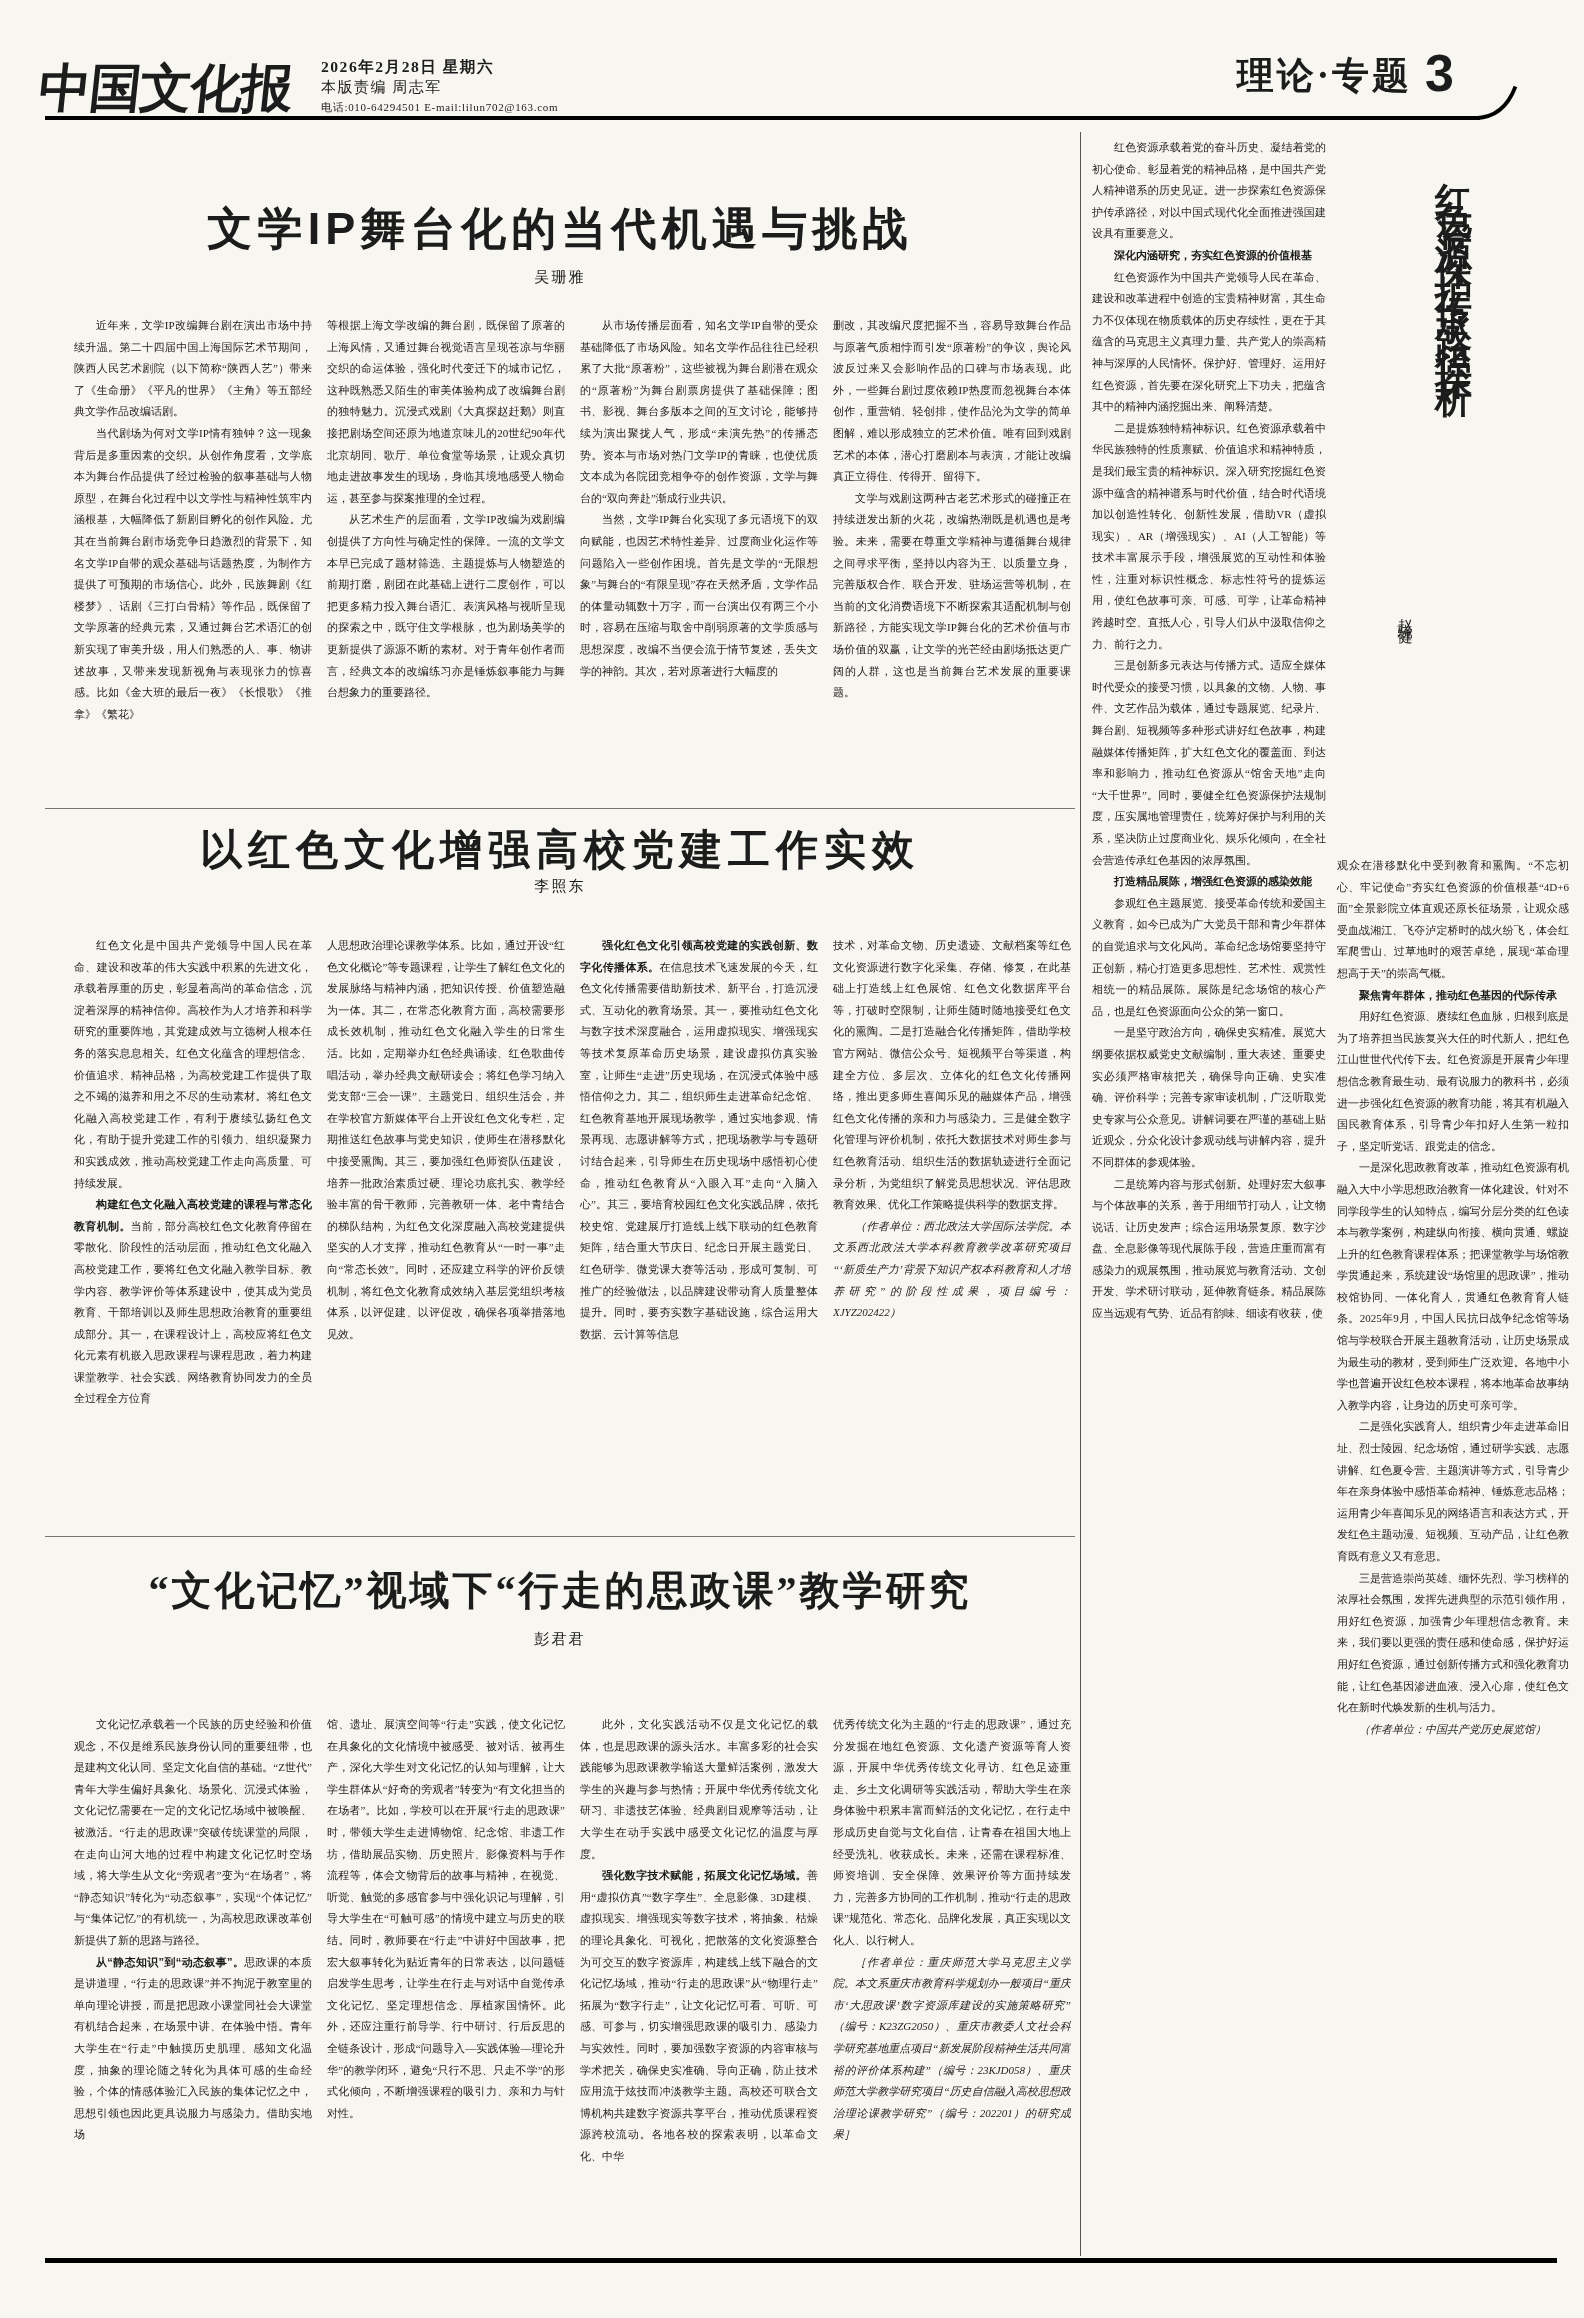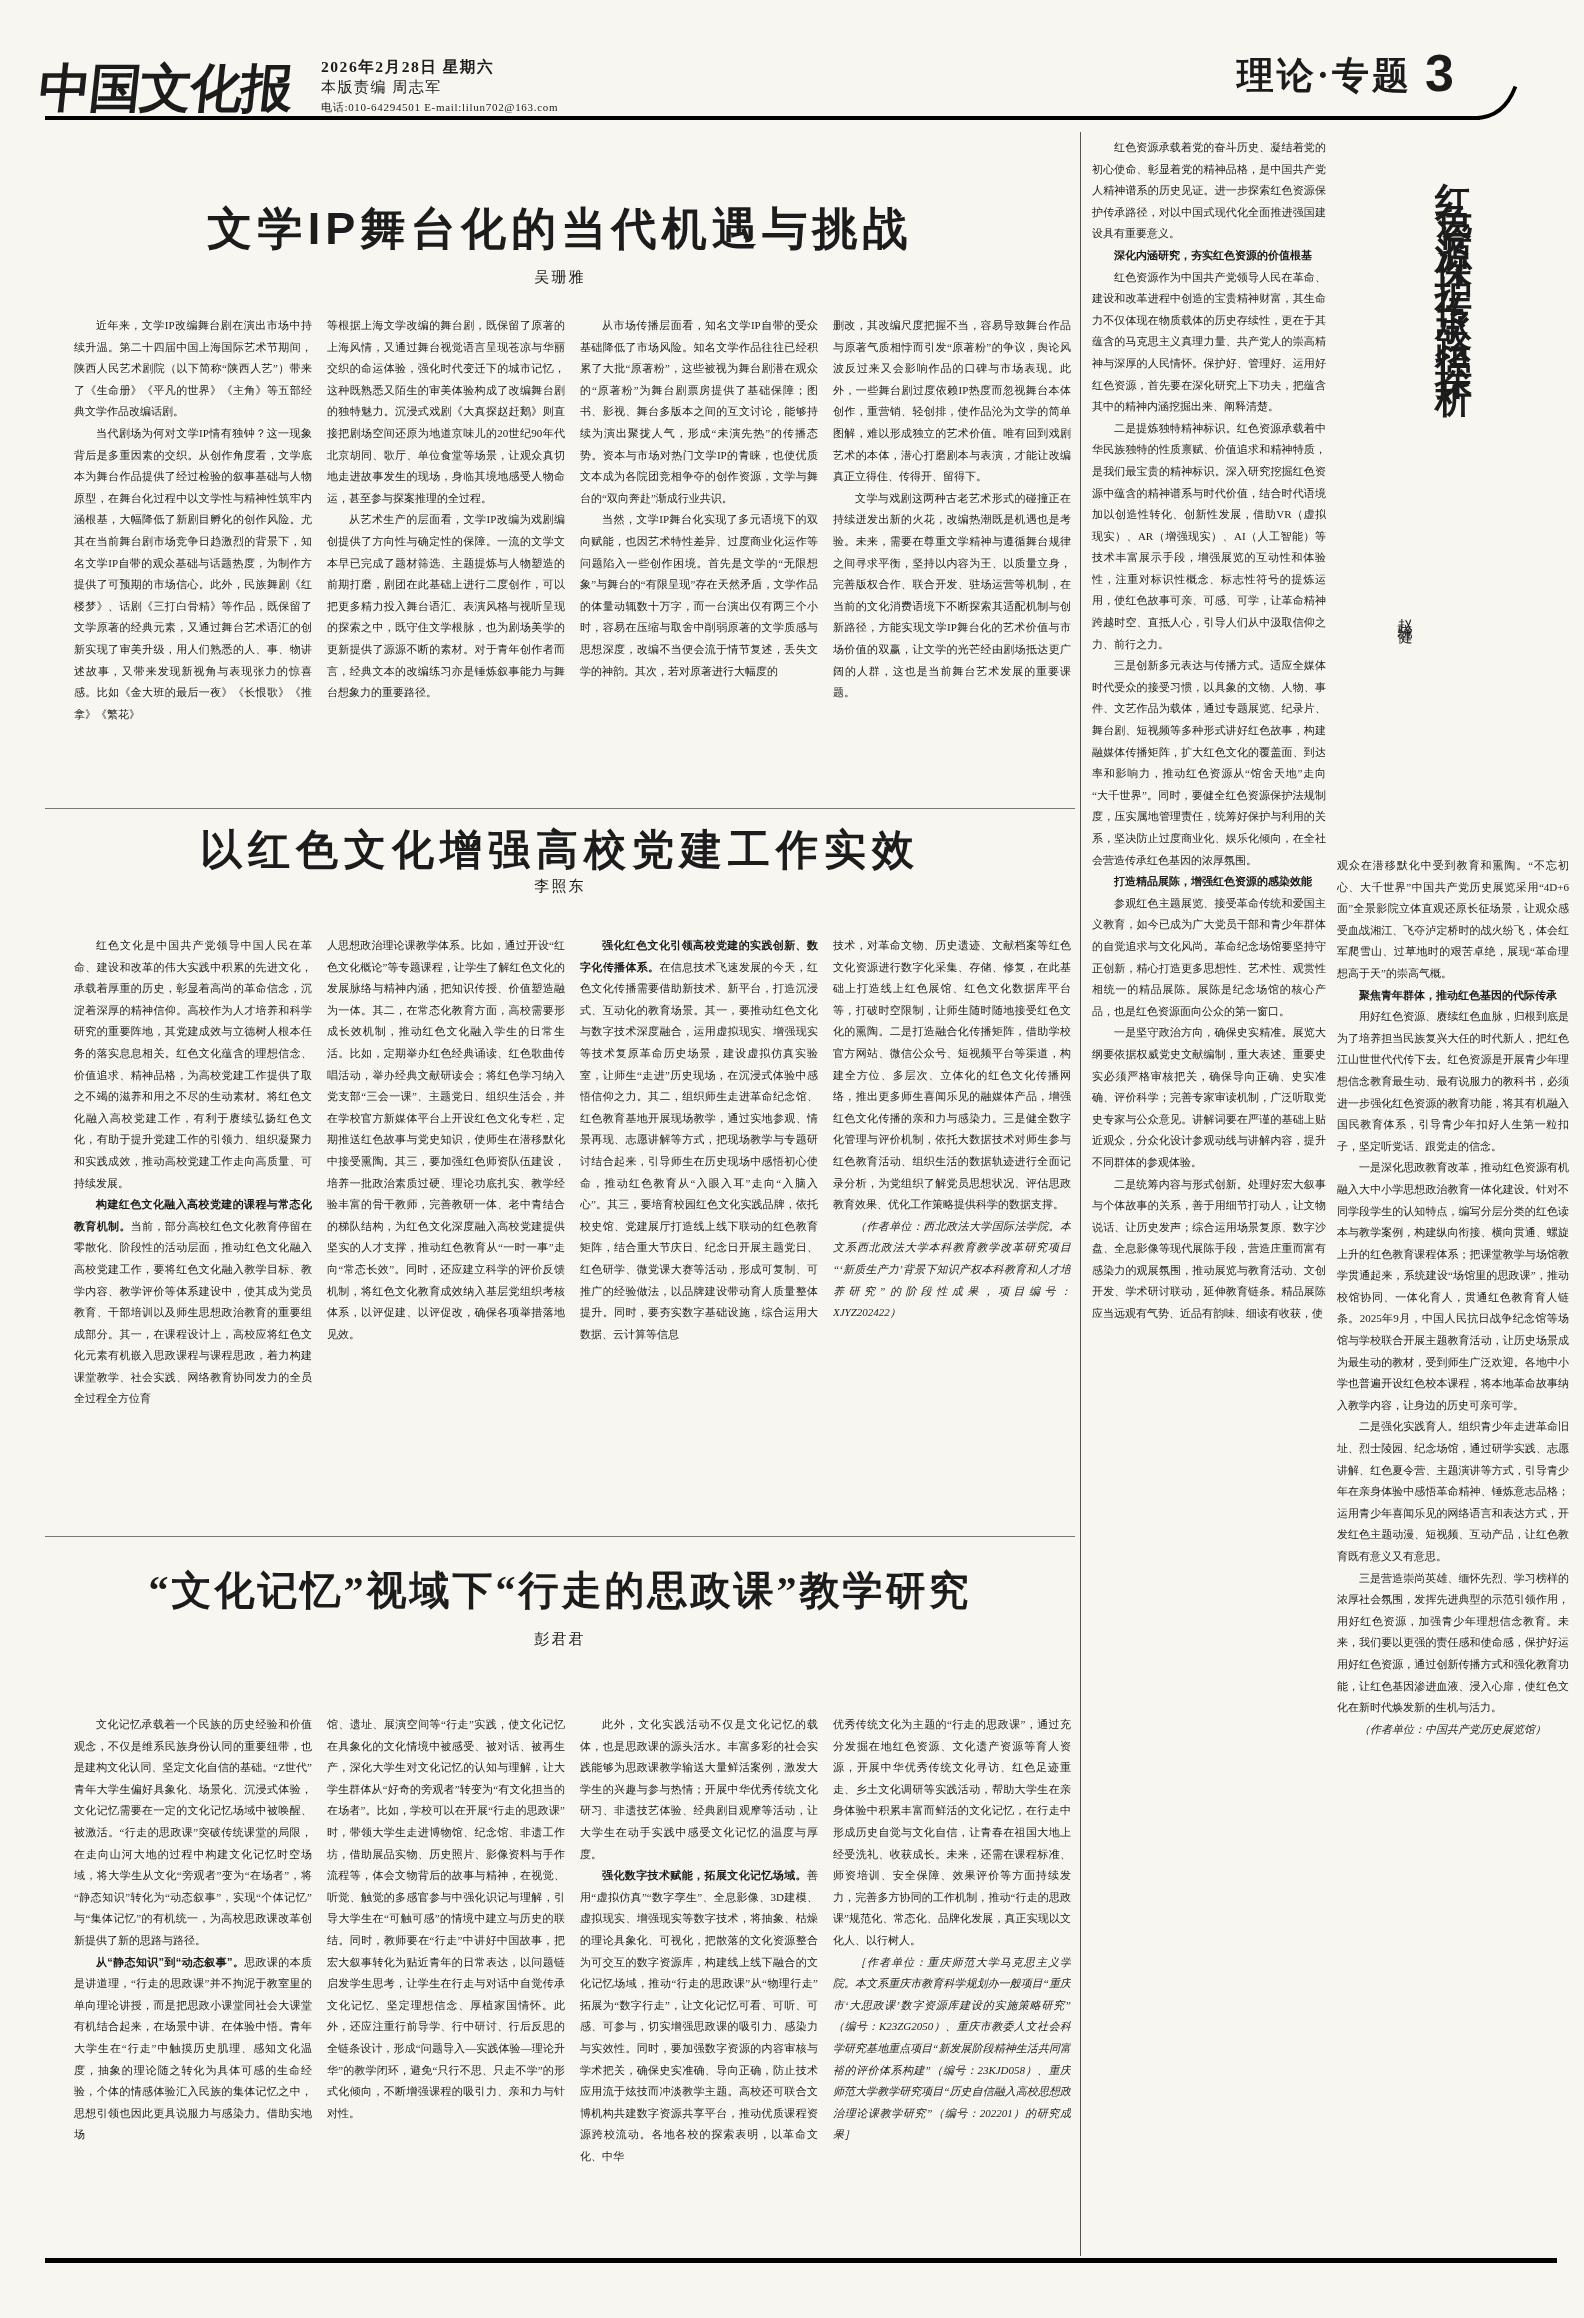--- a/index.html
+++ b/index.html
@@ -141,21 +141,21 @@
       <p class="sub">深化内涵研究，夯实红色资源的价值根基</p>
       <p class="">红色资源作为中国共产党领导人民在革命、建设和改革进程中创造的宝贵精神财富，其生命力不仅体现在物质载体的历史存续性，更在于其蕴含的马克思主义真理力量、共产党人的崇高精神与深厚的人民情怀。保护好、管理好、运用好红色资源，首先要在深化研究上下功夫，把蕴含其中的精神内涵挖掘出来、阐释清楚。</p>
       <p class="">二是提炼独特精神标识。红色资源承载着中华民族独特的性质禀赋、价值追求和精神特质，是我们最宝贵的精神标识。深入研究挖掘红色资源中蕴含的精神谱系与时代价值，结合时代语境加以创造性转化、创新性发展，借助VR（虚拟现实）、AR（增强现实）、AI（人工智能）等技术丰富展示手段，增强展览的互动性和体验性，注重对标识性概念、标志性符号的提炼运用，使红色故事可亲、可感、可学，让革命精神跨越时空、直抵人心，引导人们从中汲取信仰之力、前行之力。</p>
       <p class="">三是创新多元表达与传播方式。适应全媒体时代受众的接受习惯，以具象的文物、人物、事件、文艺作品为载体，通过专题展览、纪录片、舞台剧、短视频等多种形式讲好红色故事，构建融媒体传播矩阵，扩大红色文化的覆盖面、到达率和影响力，推动红色资源从“馆舍天地”走向“大千世界”。同时，要健全红色资源保护法规制度，压实属地管理责任，统筹好保护与利用的关系，坚决防止过度商业化、娱乐化倾向，在全社会营造传承红色基因的浓厚氛围。</p>
       <p class="sub">打造精品展陈，增强红色资源的感染效能</p>
       <p class="">参观红色主题展览、接受革命传统和爱国主义教育，如今已成为广大党员干部和青少年群体的自觉追求与文化风尚。革命纪念场馆要坚持守正创新，精心打造更多思想性、艺术性、观赏性相统一的精品展陈。展陈是纪念场馆的核心产品，也是红色资源面向公众的第一窗口。</p>
       <p class="">一是坚守政治方向，确保史实精准。展览大纲要依据权威党史文献编制，重大表述、重要史实必须严格审核把关，确保导向正确、史实准确、评价科学；完善专家审读机制，广泛听取党史专家与公众意见。讲解词要在严谨的基础上贴近观众，分众化设计参观动线与讲解内容，提升不同群体的参观体验。</p>
       <p class="">二是统筹内容与形式创新。处理好宏大叙事与个体故事的关系，善于用细节打动人，让文物说话、让历史发声；综合运用场景复原、数字沙盘、全息影像等现代展陈手段，营造庄重而富有感染力的观展氛围，推动展览与教育活动、文创开发、学术研讨联动，延伸教育链条。精品展陈应当远观有气势、近品有韵味、细读有收获，使</p>
     </div>
   <div class="col sb-colB">
-      <p class="cont">观众在潜移默化中受到教育和熏陶。“不忘初心、大千世界”中国共产党历史展览采用“4D+6面”全景影院立体直观还原长征场景，让观众感受血战湘江、飞夺泸定桥时的战火纷飞，体会红军爬雪山、过草地时的艰苦卓绝，展现“革命理想高于天”的崇高气概。</p>
+      <p class="cont">观众在潜移默化中受到教育和熏陶。“不忘初心、牢记使命”夯实红色资源的价值根基“4D+6面”全景影院立体直观还原长征场景，让观众感受血战湘江、飞夺泸定桥时的战火纷飞，体会红军爬雪山、过草地时的艰苦卓绝，展现“革命理想高于天”的崇高气概。</p>
       <p class="sub">聚焦青年群体，推动红色基因的代际传承</p>
       <p class="">用好红色资源、赓续红色血脉，归根到底是为了培养担当民族复兴大任的时代新人，把红色江山世世代代传下去。红色资源是开展青少年理想信念教育最生动、最有说服力的教科书，必须进一步强化红色资源的教育功能，将其有机融入国民教育体系，引导青少年扣好人生第一粒扣子，坚定听党话、跟党走的信念。</p>
       <p class="">一是深化思政教育改革，推动红色资源有机融入大中小学思想政治教育一体化建设。针对不同学段学生的认知特点，编写分层分类的红色读本与教学案例，构建纵向衔接、横向贯通、螺旋上升的红色教育课程体系；把课堂教学与场馆教学贯通起来，系统建设“场馆里的思政课”，推动校馆协同、一体化育人，贯通红色教育育人链条。2025年9月，中国人民抗日战争纪念馆等场馆与学校联合开展主题教育活动，让历史场景成为最生动的教材，受到师生广泛欢迎。各地中小学也普遍开设红色校本课程，将本地革命故事纳入教学内容，让身边的历史可亲可学。</p>
       <p class="">二是强化实践育人。组织青少年走进革命旧址、烈士陵园、纪念场馆，通过研学实践、志愿讲解、红色夏令营、主题演讲等方式，引导青少年在亲身体验中感悟革命精神、锤炼意志品格；运用青少年喜闻乐见的网络语言和表达方式，开发红色主题动漫、短视频、互动产品，让红色教育既有意义又有意思。</p>
       <p class="">三是营造崇尚英雄、缅怀先烈、学习榜样的浓厚社会氛围，发挥先进典型的示范引领作用，用好红色资源，加强青少年理想信念教育。未来，我们要以更强的责任感和使命感，保护好运用好红色资源，通过创新传播方式和强化教育功能，让红色基因渗进血液、浸入心扉，使红色文化在新时代焕发新的生机与活力。</p>
       <p class="note">（作者单位：中国共产党历史展览馆）</p>
     </div>
 
 </div>
 

